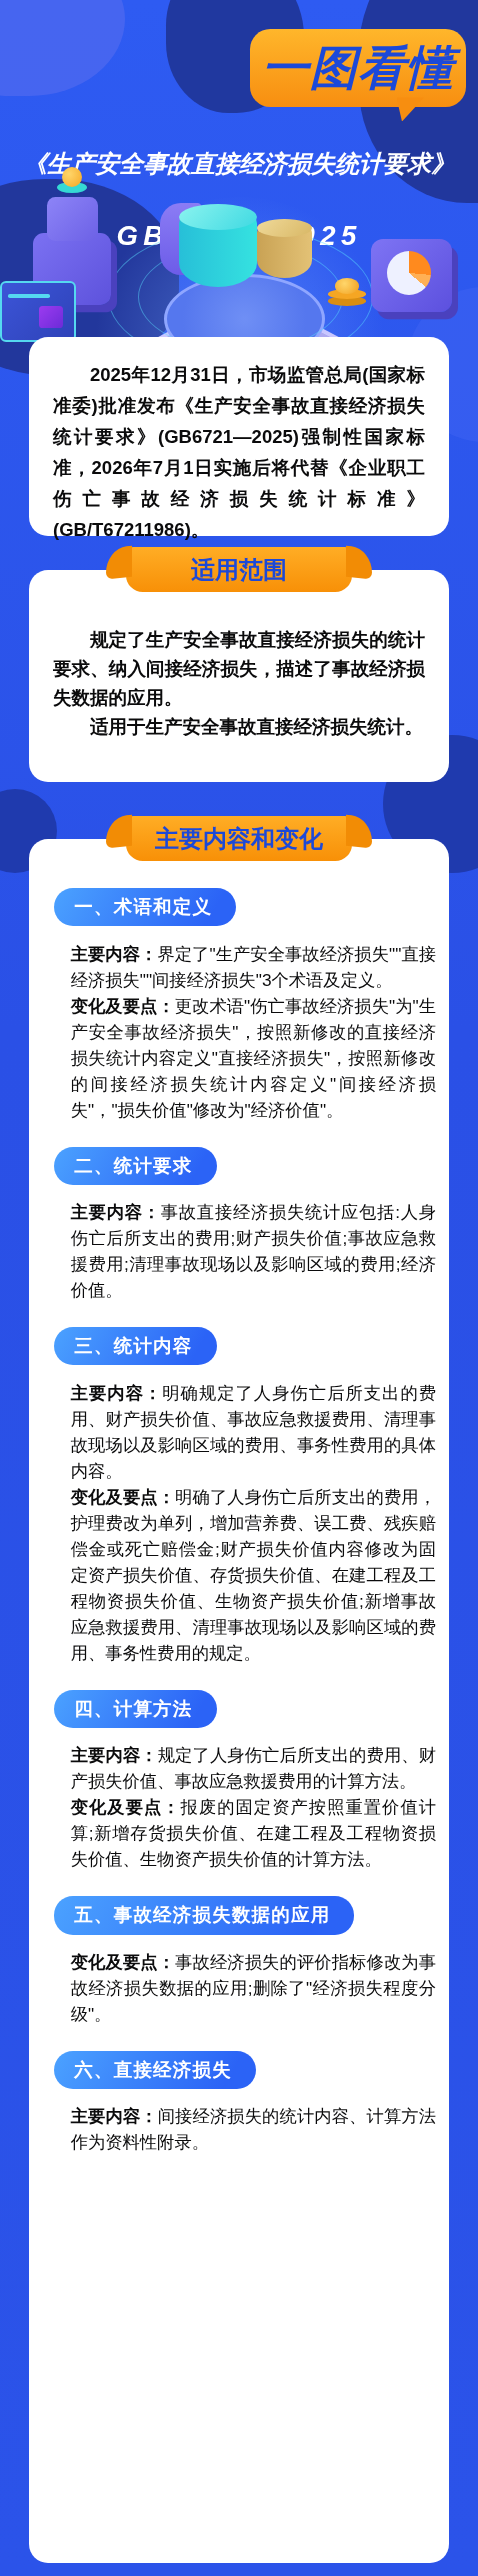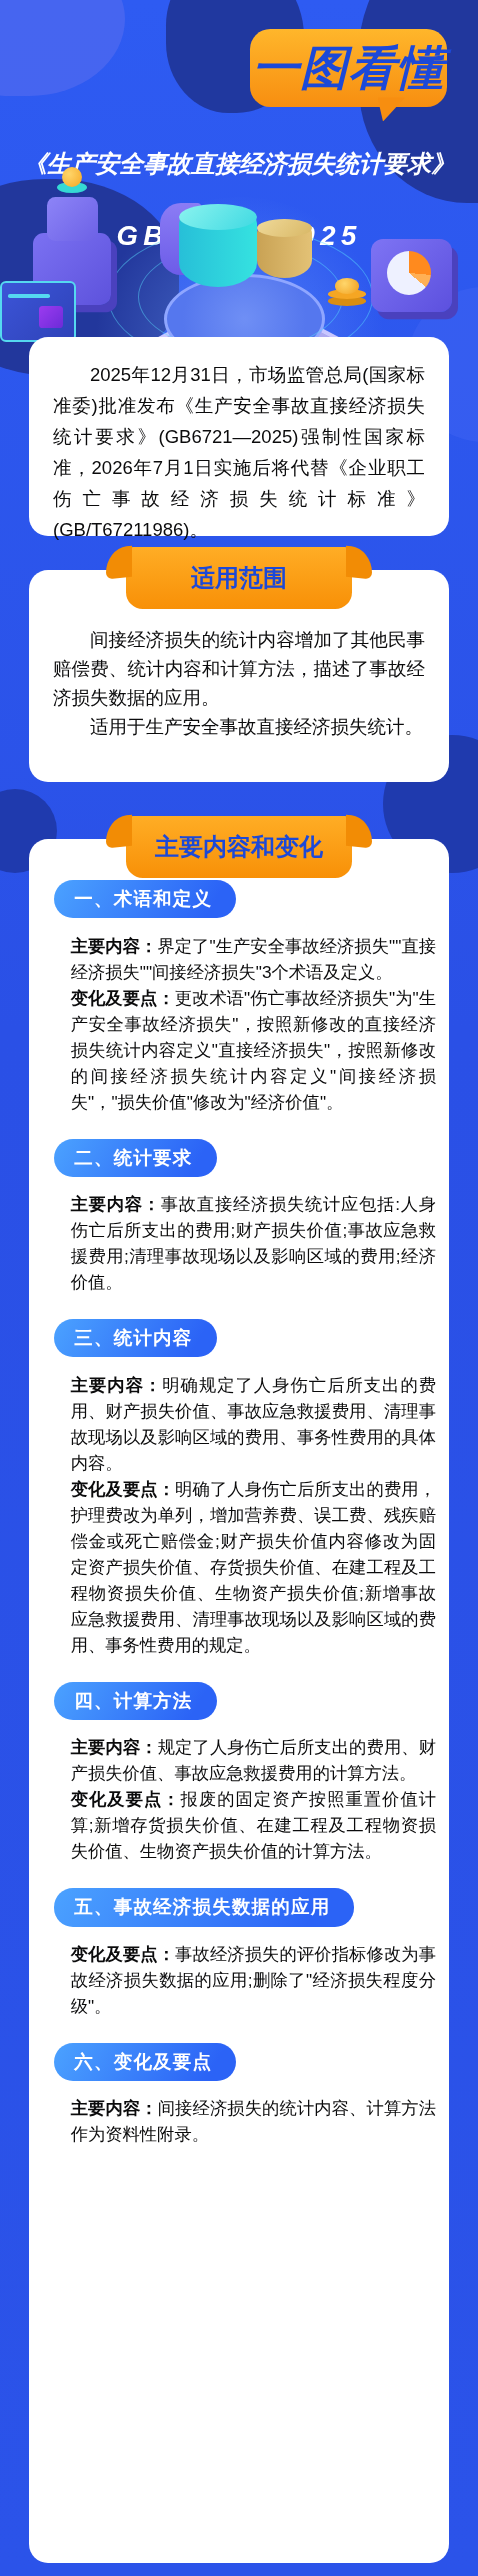--- a/index.html
+++ b/index.html
@@ -11,21 +11,21 @@
   .blob-dark1{width:138px;height:155px;left:166px;top:-42px;background:#20389F;border-radius:46% 54% 52% 48%;}
   .blob-dark2{width:257px;height:275px;left:359px;top:-72px;background:#21379D;border-radius:48% 52% 55% 45%;}
   .blob-dark3{width:257px;height:197px;left:-78px;top:179px;background:#22379C;border-radius:50% 50% 46% 54%;}
   .blob-light1{width:179px;height:144px;left:-54px;top:-48px;background:#4A67F0;opacity:.85;border-radius:48% 52% 60% 40%;}
   .blob-glow{width:299px;height:281px;left:90px;top:197px;background:radial-gradient(circle,rgba(120,170,255,.45),rgba(120,170,255,0) 70%);}
   .blob-dark4{width:138px;height:138px;left:383px;top:735px;background:#1F3AAE;}
   .blob-dark5{width:84px;height:84px;left:-27px;top:789px;background:#1F3AAE;}
   .blob-right-bot{width:155px;height:155px;left:407px;top:287px;background:#3E63F2;opacity:.55;}
 
   
-  .badge{position:absolute;left:250px;top:29px;width:197px;height:78px;
+  .badge{position:absolute;left:250px;top:29px;width:216px;height:78px;
          background:linear-gradient(180deg,#FFB62B,#F78E10);border-radius:20.3px;
          display:flex;align-items:center;justify-content:center;
          color:#1C49D8;font-size:47px;font-weight:900;font-style:italic;letter-spacing:1.2px;}
   .badge-tail{position:absolute;right:42px;bottom:-14.4px;width:27.5px;height:24px;
          background:#F78E10;clip-path:polygon(0 0,100% 0,20% 100%);}
   .main-title{position:absolute;left:0;top:148px;width:478px;text-align:center;
          color:#FFFFFF;font-size:24px;font-weight:900;font-style:italic;letter-spacing:0px;white-space:nowrap;}
   .std-no{position:absolute;left:0;top:220px;width:478px;text-align:center;
          color:#FFFFFF;font-size:27.5px;font-weight:900;font-style:italic;letter-spacing:5.4px;}
 
@@ -64,38 +64,38 @@
   .pie-right{position:absolute;left:387px;top:12px;width:44px;height:44px;border-radius:50%;
          background:conic-gradient(#FF8A1E 0 95deg,#FFB054 95deg 130deg,#EEF1FF 130deg 360deg);}
   .coins{position:absolute;left:328px;top:57px;width:38px;height:9.6px;border-radius:50%;background:#D98E12;}
   .coins2{position:absolute;left:328px;top:50px;width:38px;height:9.6px;border-radius:50%;background:#F5A623;}
   .coins3{position:absolute;left:335px;top:39px;width:24px;height:15.5px;border-radius:50%;
          background:radial-gradient(circle at 40% 35%,#FFD66B,#F09C1A);}
 
   
   .card{position:relative;margin:0 29px;background:#FFFFFF;border-radius:19px;color:#0B0B0C;}
   .card-intro{margin-top:337px;height:199px;padding:21.5px 24px 0 24px;box-sizing:border-box;}
-  .card-intro p,.card-scope p{margin:0;font-size:18.5px;line-height:31px;text-align:justify;text-indent:2em;font-weight:400;}
+  .card-intro p,.card-scope p{margin:0;font-size:18.5px;line-height:31px;text-align:justify;text-indent:2em;font-weight:700;}
   .card-scope{margin-top:34px;height:212px;padding:55px 24px 0 24px;box-sizing:border-box;}
   .card-scope p{line-height:29px;}
   .card-changes{margin-top:57px;min-height:1724px;padding:37px 13px 24px 25px;box-sizing:border-box;}
 
   
-  .ribbon{position:absolute;left:50%;transform:translateX(-50%);top:-23px;width:226px;height:62px;
+  .ribbon{position:absolute;left:50%;transform:translateX(-50%);top:-23px;width:226px;height:45px;
          background:linear-gradient(180deg,#FFAD25,#F89007);border-radius:7.2px 7.2px 16.7px 16.7px;
          display:flex;align-items:center;justify-content:center;
          color:#1C49D8;font-size:24px;font-weight:900;z-index:3;}
   .ribbon::before,.ribbon::after{content:"";position:absolute;top:0;width:26px;height:31px;background:#F28C05;z-index:-1;}
   .ribbon::before{left:-20.3px;border-radius:100% 0 0 8.4px/100% 0 0 8.4px;transform:skewY(-6deg);}
   .ribbon::after{right:-20.3px;border-radius:0 100% 8.4px 0/0 100% 8.4px 0;transform:skewY(6deg);}
 
   
   .pill{display:inline-block;background:linear-gradient(120deg,#4BA2FF 0%,#2B63F6 85%);color:#FFF;
         font-size:18.5px;font-weight:700;border-radius:19px;padding:6px 24px 7.2px 20.3px;margin:24px 0 14.4px 0;letter-spacing:1.2px;}
-  .pill.first{margin-top:4px;}
+  .pill.first{margin-top:12px;}
   .sec p{margin:0;font-size:17.3px;line-height:26px;text-align:justify;padding:0 0 0 16.7px;}
   .sec .lbl{font-weight:700;}
 </style>
 </head>
 <body>
 
 <div class="page">
 
   <div class="blob blob-light1"></div>
   <div class="blob blob-dark1"></div>
@@ -138,21 +138,21 @@
   </div>
 
   <div class="card card-intro">
     <p>2025年12月31日，市场监管总局(国家标准委)批准发布《生产安全事故直接经济损失统计要求》(GB6721—2025)强制性国家标准，2026年7月1日实施后将代替《企业职工伤亡事故经济损失统计标准》(GB/T67211986)。</p>
   </div>
 
   <div class="card card-scope">
     <div class="ribbon">
       <span>适用范围</span>
     </div>
-    <p>间接经济损失的统计内容增加了其他民事赔偿费、统计内容和计算方法，描述了事故经济损失数据的应用。</p>
+    <p>规定了生产安全事故直接经济损失的统计要求、纳入间接经济损失，描述了事故经济损失数据的应用。</p>
     <p>适用于生产安全事故直接经济损失统计。</p>
   </div>
 
   <div class="card card-changes">
     <div class="ribbon">
       <span>主要内容和变化</span>
     </div>
 
     <div class="sec">
       <div class="pill first">一、术语和定义</div>
@@ -176,19 +176,19 @@
       <p><span class="lbl">主要内容：</span><span>规定了人身伤亡后所支出的费用、财产损失价值、事故应急救援费用的计算方法。</span></p>
       <p><span class="lbl">变化及要点：</span><span>报废的固定资产按照重置价值计算;新增存货损失价值、在建工程及工程物资损失价值、生物资产损失价值的计算方法。</span></p>
     </div>
 
     <div class="sec">
       <div class="pill">五、事故经济损失数据的应用</div>
       <p><span class="lbl">变化及要点：</span><span>事故经济损失的评价指标修改为事故经济损失数据的应用;删除了"经济损失程度分级"。</span></p>
     </div>
 
     <div class="sec">
-      <div class="pill">六、变化及要点</div>
+      <div class="pill">六、直接经济损失</div>
       <p><span class="lbl">主要内容：</span><span>间接经济损失的统计内容、计算方法作为资料性附录。</span></p>
     </div>
   </div>
 
 </div>
 
 
 </body></html>

